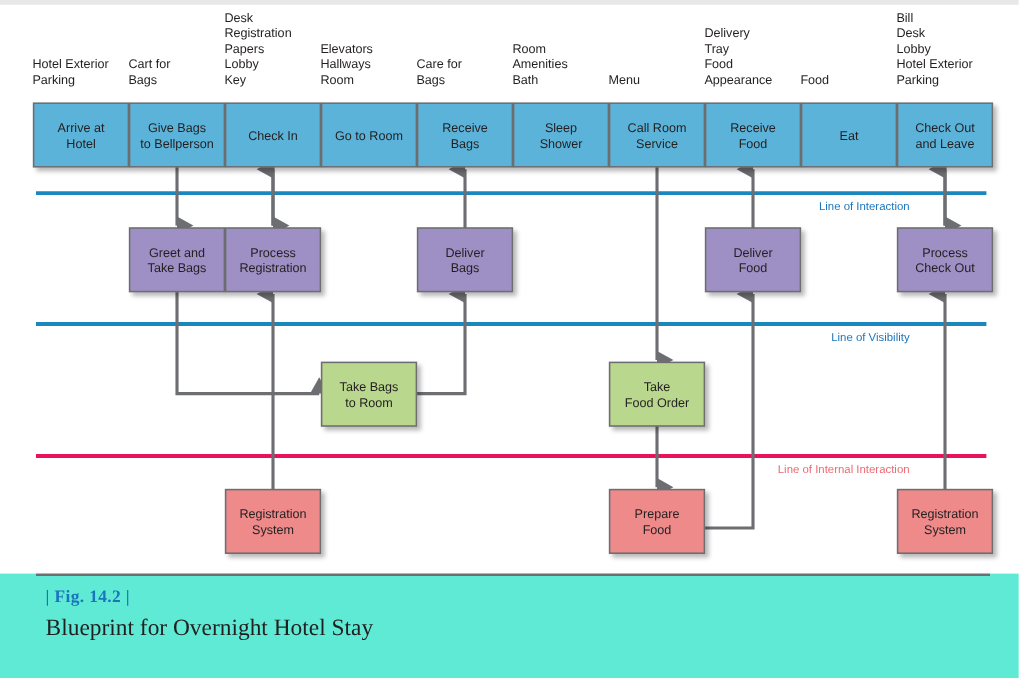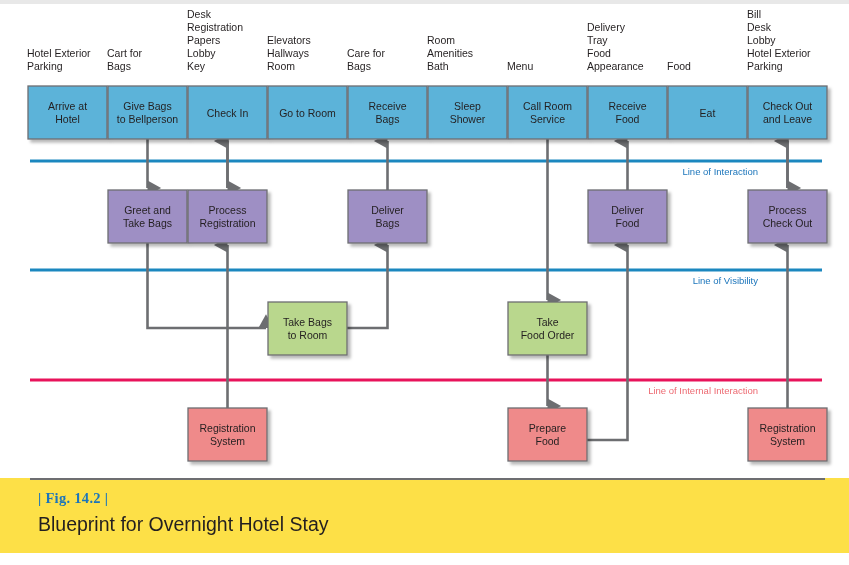--- a/index.html
+++ b/index.html
@@ -23,42 +23,42 @@
   #diagram-canvas {
     position: absolute;
     left: 0; top: 0;
     width: 849px;
     height: 478px;
   }
   #caption-block {
     position: absolute;
     left: 0; top: 478px;
     width: 849px;
-    height: 75px;
-    background: #fde047;
+    height: 87px;
+    background: #5eead4;
   }
   .fig-rule {
     position: absolute;
     left: 30px; top: 0px;
     width: 795px; height: 2px;
     background: #6d6e71;
   }
   .fig-num {
     position: absolute;
     left: 38px; top: 12px;
     font-family: "Liberation Serif", serif;
     font-weight: bold;
     font-size: 14.5px;
     color: #1b75bb;
     letter-spacing: 0.3px;
   }
   .fig-title {
     position: absolute;
     left: 38px; top: 35px;
-    font-family: Liberation Sans, sans-serif;
+    font-family: Liberation Serif, serif;
     font-size: 19.5px;
     color: #231f20;
     text-align: center;
   }
   .fig-source {
     position: absolute;
     left: 38px; top: 68px;
     font-family: "Liberation Sans", sans-serif;
     font-size: 9.2px;
     color: #58595b;

